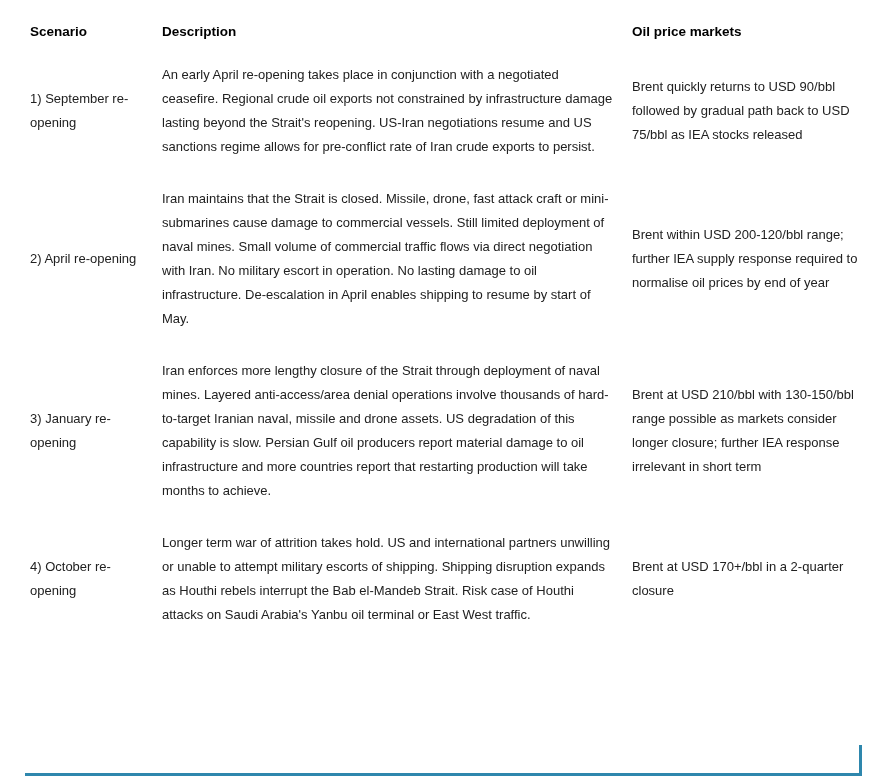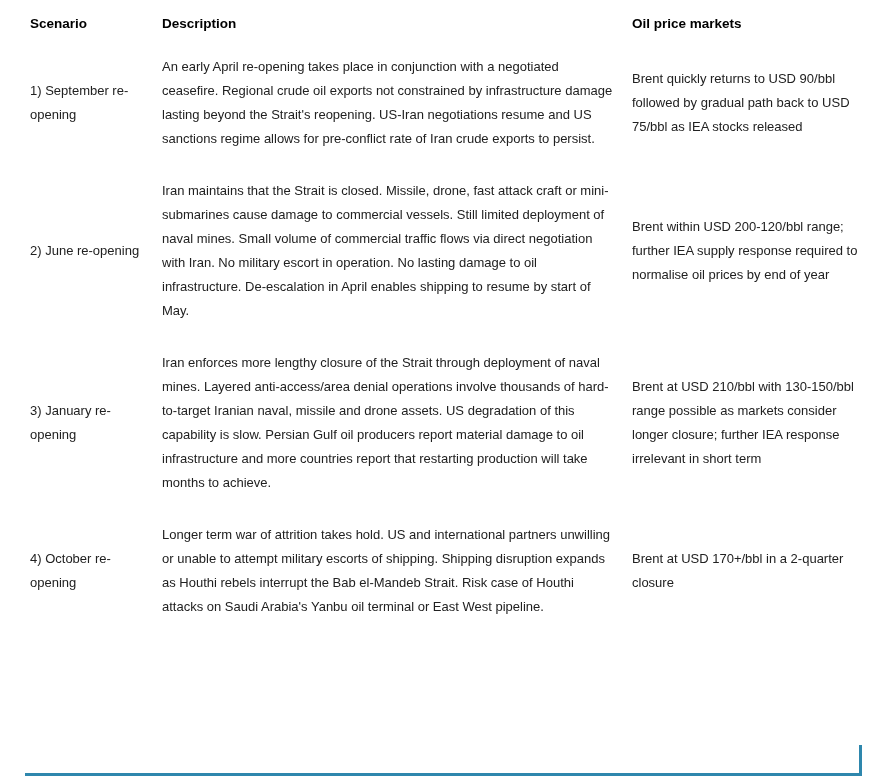--- a/index.html
+++ b/index.html
@@ -45,20 +45,21 @@
     font-weight: 400;
     color: var(--accent);
     padding: 7px 0 8px 9px;
     letter-spacing: 0.2px;
   }
   table.scenarios {
     border-collapse: collapse;
     table-layout: fixed;
     width: 837px;
     margin-left: 5px;
+    margin-top: 8px;
   }
   col.c-scenario { width: 132px; }
   col.c-desc     { width: 470px; }
   col.c-impact   { width: 235px; }
   th {
     text-align: left;
     font-size: 13.5px;
     font-weight: 700;
     color: #000;
     padding: 6px 0 10px 0;
@@ -116,32 +117,32 @@
           <th>Oil price markets</th>
         </tr>
       </thead>
       <tbody>
         <tr>
           <td class="scenario">1) September re-opening</td>
           <td class="desc">An early April re-opening takes place in conjunction with a negotiated ceasefire. Regional crude oil exports not constrained by infrastructure damage lasting beyond the Strait's reopening. US-Iran negotiations resume and US sanctions regime allows for pre-conflict rate of Iran crude exports to persist.</td>
           <td class="impact">Brent quickly returns to USD 90/bbl followed by gradual path back to USD 75/bbl as IEA stocks released</td>
         </tr>
         <tr>
-          <td class="scenario">2) June re-opening</td>
+          <td class="scenario">2) April re-opening</td>
           <td class="desc">Iran maintains that the Strait is closed. Missile, drone, fast attack craft or mini-submarines cause damage to commercial vessels. Still limited deployment of naval mines. Small volume of commercial traffic flows via direct negotiation with Iran. No military escort in operation. No lasting damage to oil infrastructure. De-escalation in April enables shipping to resume by start of May.</td>
           <td class="impact">Brent within USD 200-120/bbl range; further IEA supply response required to normalise oil prices by end of year</td>
         </tr>
         <tr>
           <td class="scenario">3) January re-opening</td>
           <td class="desc">Iran enforces more lengthy closure of the Strait through deployment of naval mines. Layered anti-access/area denial operations involve thousands of hard-to-target Iranian naval, missile and drone assets. US degradation of this capability is slow. Persian Gulf oil producers report material damage to oil infrastructure and more countries report that restarting production will take months to achieve.</td>
           <td class="impact">Brent at USD 210/bbl with 130-150/bbl range possible as markets consider longer closure; further IEA response irrelevant in short term</td>
         </tr>
         <tr>
           <td class="scenario">4) October re-opening</td>
-          <td class="desc">Longer term war of attrition takes hold. US and international partners unwilling or unable to attempt military escorts of shipping. Shipping disruption expands as Houthi rebels interrupt the Bab el-Mandeb Strait. Risk case of Houthi attacks on Saudi Arabia's Yanbu oil terminal or East West pipeline.</td>
+          <td class="desc">Longer term war of attrition takes hold. US and international partners unwilling or unable to attempt military escorts of shipping. Shipping disruption expands as Houthi rebels interrupt the Bab el-Mandeb Strait. Risk case of Houthi attacks on Saudi Arabia's Yanbu oil terminal or East West traffic.</td>
           <td class="impact">Brent at USD 170+/bbl in a 2-quarter closure</td>
         </tr>
       </tbody>
     </table>
 
   </div>
 
   <div class="bottom-right-tick"></div>
   <div class="bottom-rule"></div>
 </div>

